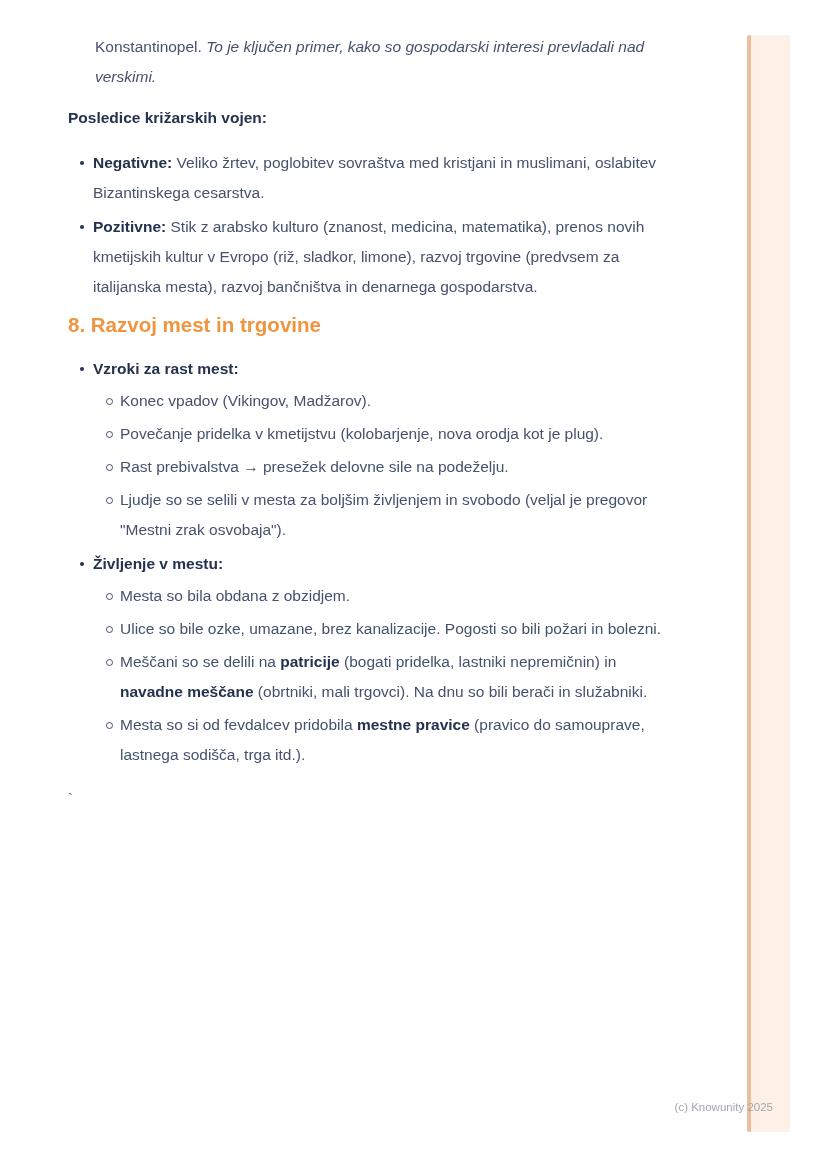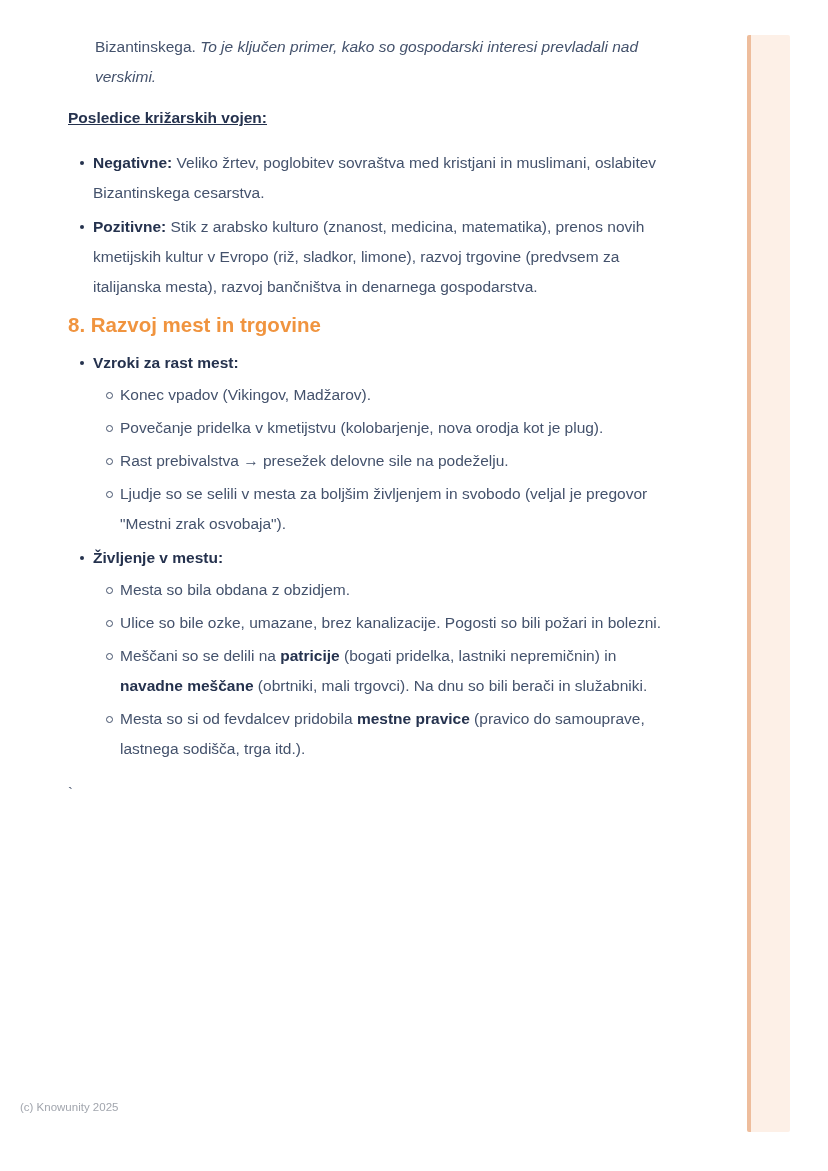--- a/index.html
+++ b/index.html
@@ -36,21 +36,20 @@
     line-height:30px;
     z-index:0;
   }
   .para{margin:0;}
   .indent{margin-left:27px;max-width:600px;}
   .indent .it{font-style:italic;}
   .subheading{
     margin:11px 0 0 0;
     font-weight:700;
     color:var(--text-bold);
-    text-decoration:underline;
   }
   ul.blist{list-style:none;margin:0;padding:0;}
   ul.l1{margin-top:15px;}
   ul.l1 > li{
     position:relative;
     padding-left:25px;
     margin-bottom:4px;
     max-width:610px;
   }
   ul.l1 > li::before{
@@ -80,46 +79,47 @@
   .group-title{font-weight:700;color:var(--text-bold);}
   .seg-bold{font-weight:700;color:var(--text-bold);}
   h2.section-heading{
     margin:9px 0 0 0;
     font-size:20.5px;
     line-height:28px;
     font-weight:700;
     color:var(--accent-heading);
   }
   .section-intro{margin:15px 0 0 0;}
-  ul.causes{margin-top:9px;}
+  ul.causes{margin-top:15px;}
   .stray{
     margin:14px 0 0 0;
     height:20px;
     font-size:15px;
     color:var(--text);
   }
   .footer{
     position:absolute;
     top:1100px;
     left:0;right:55px;
+    text-align:right;
     font-size:11.5px;
     line-height:14px;
     color:var(--footer-text);
     z-index:2;
     padding-left:20px;
   }
 </style>
 </head>
 <body>
 
 <div class="side-stripe"></div>
 
 <main class="content">
 
-  <p class="para indent"><span>Bizantinskega. </span><span class="it">To je ključen primer, kako so gospodarski interesi prevladali nad verskimi.</span></p>
+  <p class="para indent"><span>Konstantinopel. </span><span class="it">To je ključen primer, kako so gospodarski interesi prevladali nad verskimi.</span></p>
 
   <p class="para subheading">Posledice križarskih vojen:</p>
 
   <ul class="blist l1">
     <li><span><span class="seg-bold">Negativne:</span><span> Veliko žrtev, poglobitev sovraštva med kristjani in muslimani, oslabitev Bizantinskega cesarstva.</span></span></li>
     <li><span><span class="seg-bold">Pozitivne:</span><span> Stik z arabsko kulturo (znanost, medicina, matematika), prenos novih kmetijskih kultur v Evropo (riž, sladkor, limone), razvoj trgovine (predvsem za italijanska mesta), razvoj bančništva in denarnega gospodarstva.</span></span></li>
   </ul>
 
   <h2 class="section-heading">8. Razvoj mest in trgovine</h2>
 

